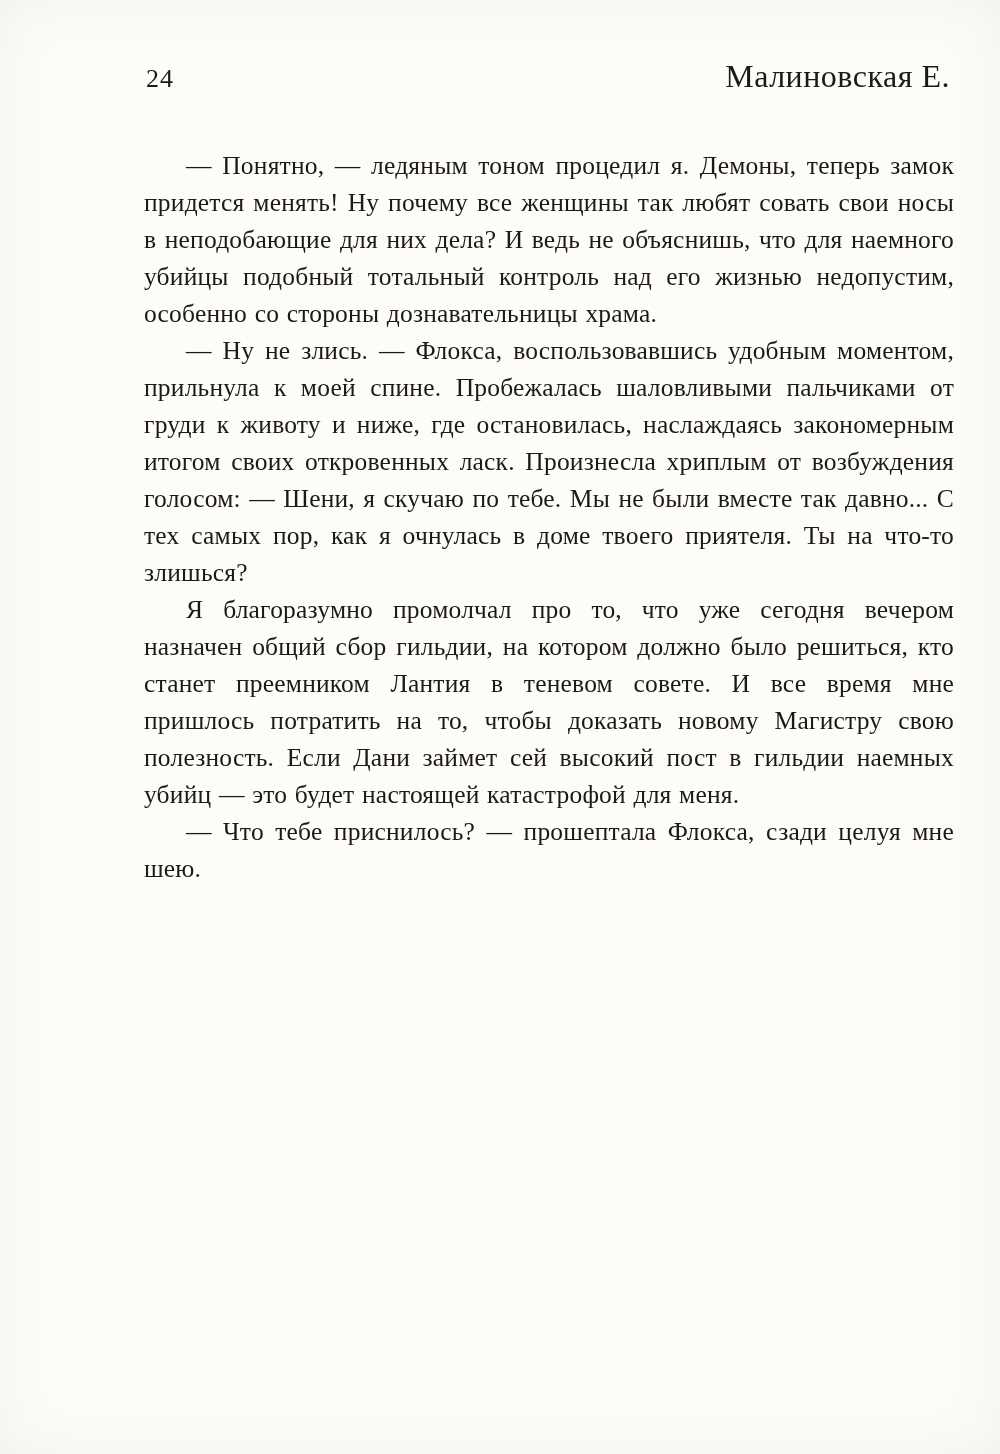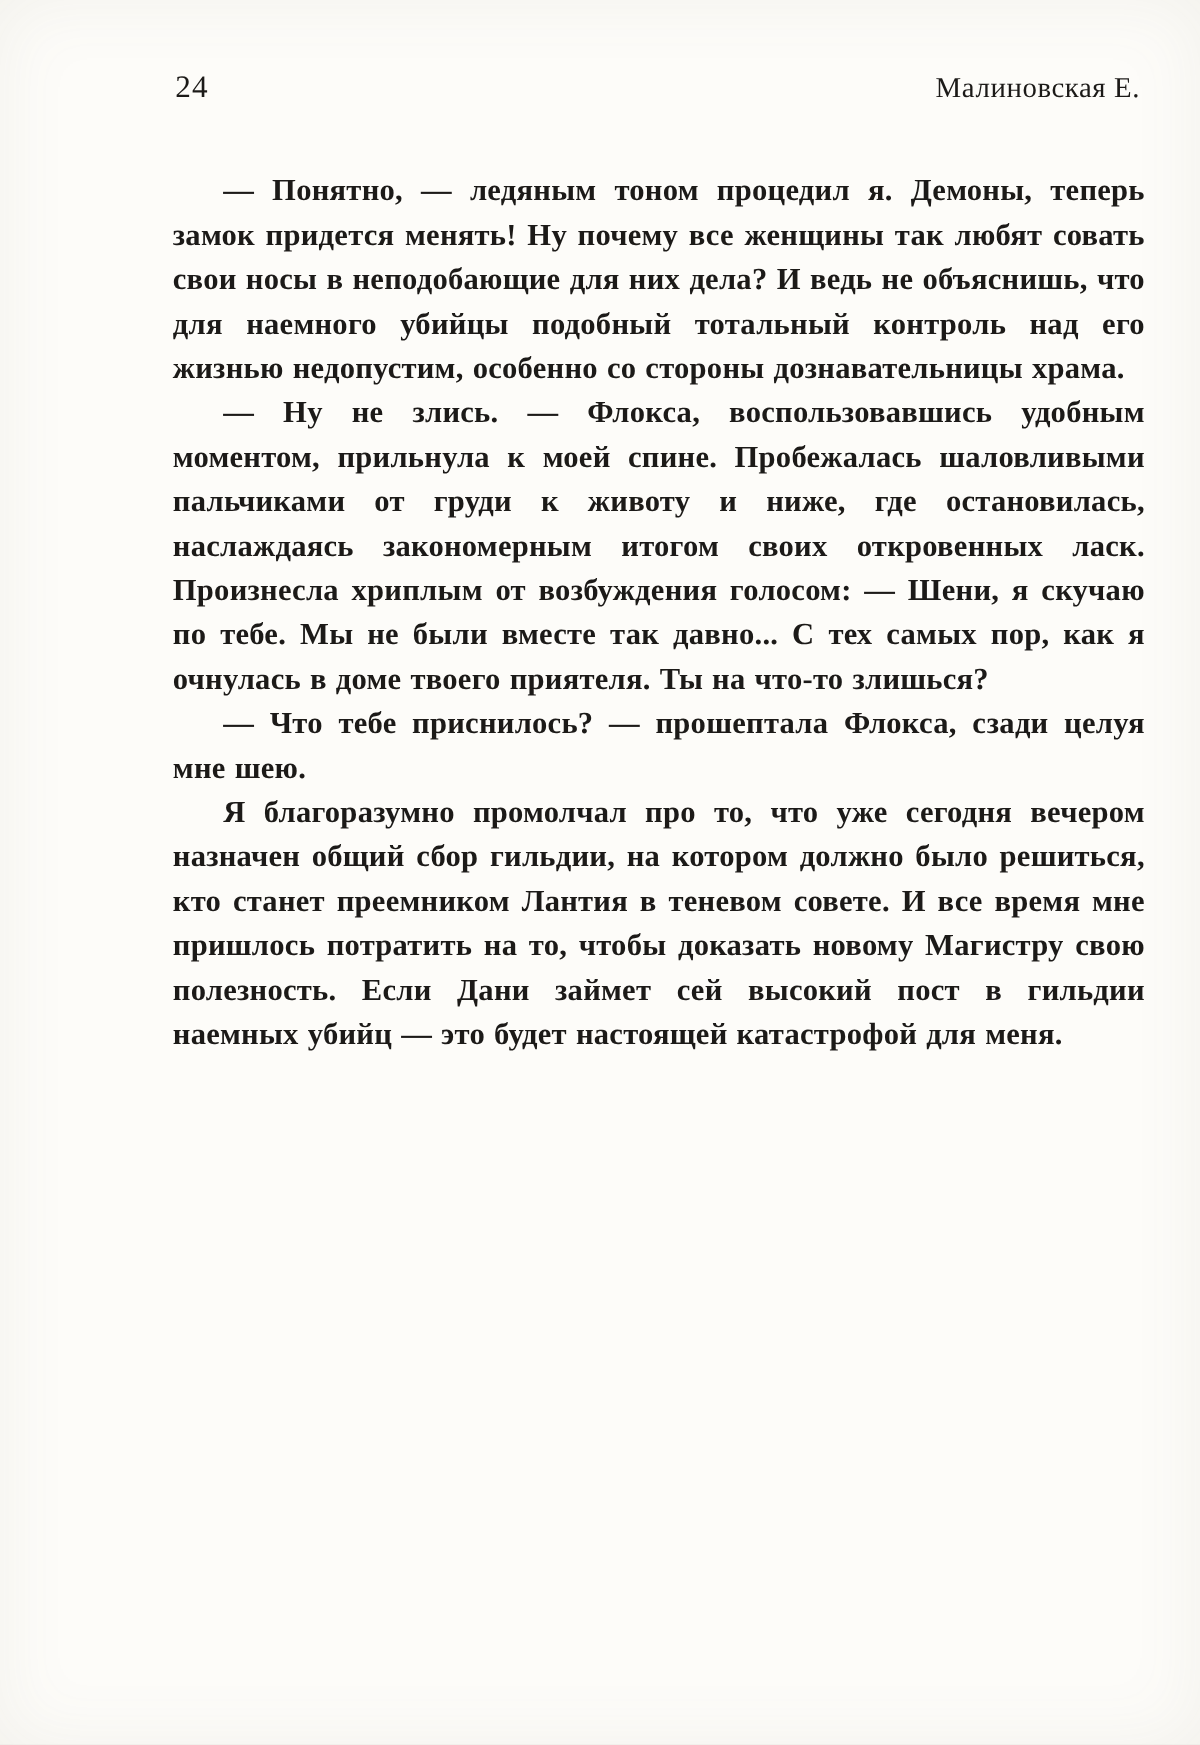--- a/index.html
+++ b/index.html
@@ -26,45 +26,44 @@
     align-items: baseline;
     font-size: 27px;
     margin-bottom: 52px;
     padding: 0 2px;
   }
   .page-number {
     font-size: 26px;
     letter-spacing: 1px;
   }
   .running-head {
-    font-size: 24px;
+    font-size: 32px;
     letter-spacing: 0.5px;
   }
   .text-block {
     width: 810px;
   }
   .para {
     margin: 0;
     font-size: 25.5px;
     line-height: 37px;
     text-align: justify;
     text-indent: 42px;
     word-spacing: 1px;
     letter-spacing: 0.2px;
-    font-weight: bold;
   }
 </style>
 </head>
 <body>
 
 <div class="page">
   <div class="running-header">
     <span class="page-number">24</span>
     <span class="running-head">Малиновская Е.</span>
   </div>
 
   <article class="text-block" id="paragraphs">
       <p class="para">— Понятно, — ледяным тоном процедил я. Демоны, теперь замок придется менять! Ну почему все женщины так любят совать свои носы в неподобающие для них дела? И ведь не объяснишь, что для наемного убийцы подобный тотальный контроль над его жизнью недопустим, особенно со стороны дознавательницы храма.</p>
       <p class="para">— Ну не злись. — Флокса, воспользовавшись удобным моментом, прильнула к моей спине. Пробежалась шаловливыми пальчиками от груди к животу и ниже, где остановилась, наслаждаясь закономерным итогом своих откровенных ласк. Произнесла хриплым от возбуждения голосом: — Шени, я скучаю по тебе. Мы не были вместе так давно... С тех самых пор, как я очнулась в доме твоего приятеля. Ты на что-то злишься?</p>
+      <p class="para">Я благоразумно промолчал про то, что уже сегодня вечером назначен общий сбор гильдии, на котором должно было решиться, кто станет преемником Лантия в теневом совете. И все время мне пришлось потратить на то, чтобы доказать новому Магистру свою полезность. Если Дани займет сей высокий пост в гильдии наемных убийц — это будет настоящей катастрофой для меня.</p>
       <p class="para">— Что тебе приснилось? — прошептала Флокса, сзади целуя мне шею.</p>
-      <p class="para">Я благоразумно промолчал про то, что уже сегодня вечером назначен общий сбор гильдии, на котором должно было решиться, кто станет преемником Лантия в теневом совете. И все время мне пришлось потратить на то, чтобы доказать новому Магистру свою полезность. Если Дани займет сей высокий пост в гильдии наемных убийц — это будет настоящей катастрофой для меня.</p>
     </article>
 </div>
 
 </body></html>

